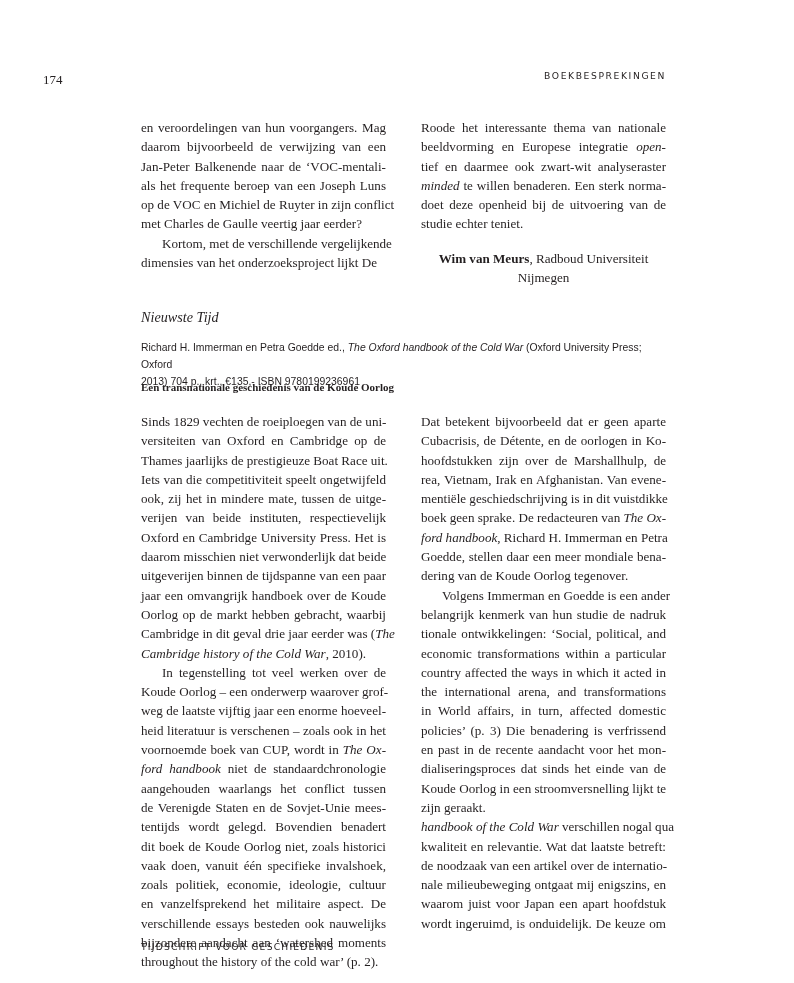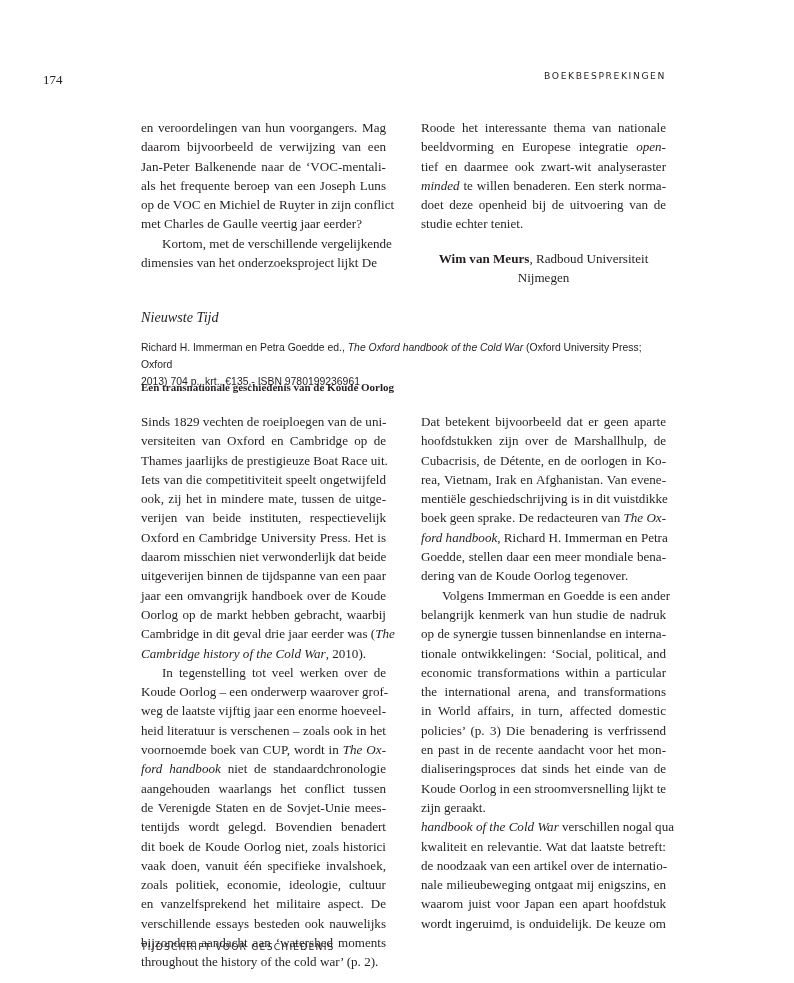--- a/index.html
+++ b/index.html
@@ -83,33 +83,33 @@
     <span class="line"><span>dit boek de Koude Oorlog niet, zoals historici</span></span>
     <span class="line"><span>vaak doen, vanuit één specifieke invalshoek,</span></span>
     <span class="line"><span>zoals politiek, economie, ideologie, cultuur</span></span>
     <span class="line"><span>en vanzelfsprekend het militaire aspect. De</span></span>
     <span class="line"><span>verschillende essays besteden ook nauwelijks</span></span>
     <span class="line"><span>bijzondere aandacht aan ‘watershed moments</span></span>
     <span class="line last"><span>throughout the history of the cold war’ (p. 2).</span></span>
   </div>
 <div class="col bottom-right">
     <span class="line"><span>Dat betekent bijvoorbeeld dat er geen aparte</span></span>
+    <span class="line"><span>Cubacrisis, de Détente, en de oorlogen in Ko-</span></span>
     <span class="line"><span>hoofdstukken zijn over de Marshallhulp, de</span></span>
-    <span class="line"><span>Cubacrisis, de Détente, en de oorlogen in Ko-</span></span>
     <span class="line"><span>rea, Vietnam, Irak en Afghanistan. Van evene-</span></span>
     <span class="line"><span>mentiële geschiedschrijving is in dit vuistdikke</span></span>
     <span class="line"><span>boek geen sprake. De redacteuren van </span><i>The Ox-</i></span>
     <span class="line"><i>ford handbook</i><span>, Richard H. Immerman en Petra</span></span>
     <span class="line"><span>Goedde, stellen daar een meer mondiale bena-</span></span>
     <span class="line last"><span>dering van de Koude Oorlog tegenover.</span></span>
     <span class="line" style="padding-left: 21px;"><span>Volgens Immerman en Goedde is een ander</span></span>
     <span class="line"><span>belangrijk kenmerk van hun studie de nadruk</span></span>
-    <span class="line"><span>op de synergie tussen binnenlandse en interna-</span></span>
     <span class="line"><span>tionale ontwikkelingen: ‘Social, political, and</span></span>
     <span class="line"><span>economic transformations within a particular</span></span>
+    <span class="line"><span>country affected the ways in which it acted in</span></span>
     <span class="line"><span>the international arena, and transformations</span></span>
     <span class="line"><span>in World affairs, in turn, affected domestic</span></span>
     <span class="line"><span>policies’ (p. 3) Die benadering is verfrissend</span></span>
     <span class="line"><span>en past in de recente aandacht voor het mon-</span></span>
     <span class="line"><span>dialiseringsproces dat sinds het einde van de</span></span>
     <span class="line"><span>Koude Oorlog in een stroomversnelling lijkt te</span></span>
     <span class="line last"><span>zijn geraakt.</span></span>
     <span class="line"><i>handbook of the Cold War</i><span> verschillen nogal qua</span></span>
     <span class="line"><span>kwaliteit en relevantie. Wat dat laatste betreft:</span></span>
     <span class="line"><span>de noodzaak van een artikel over de internatio-</span></span>

